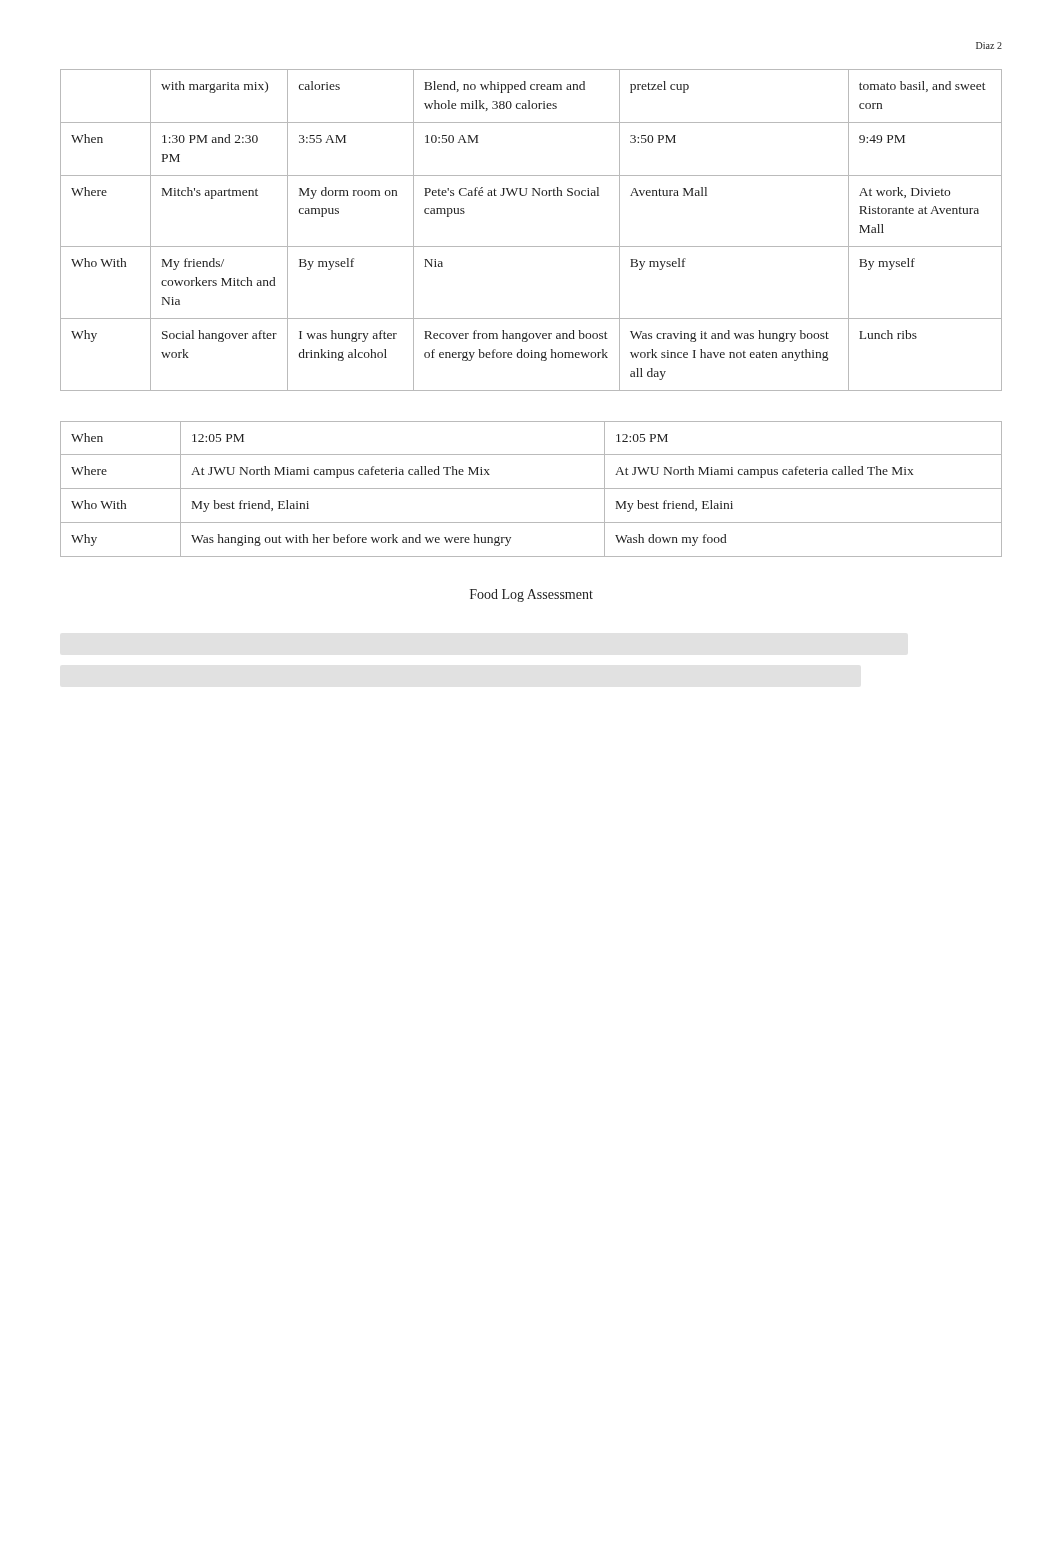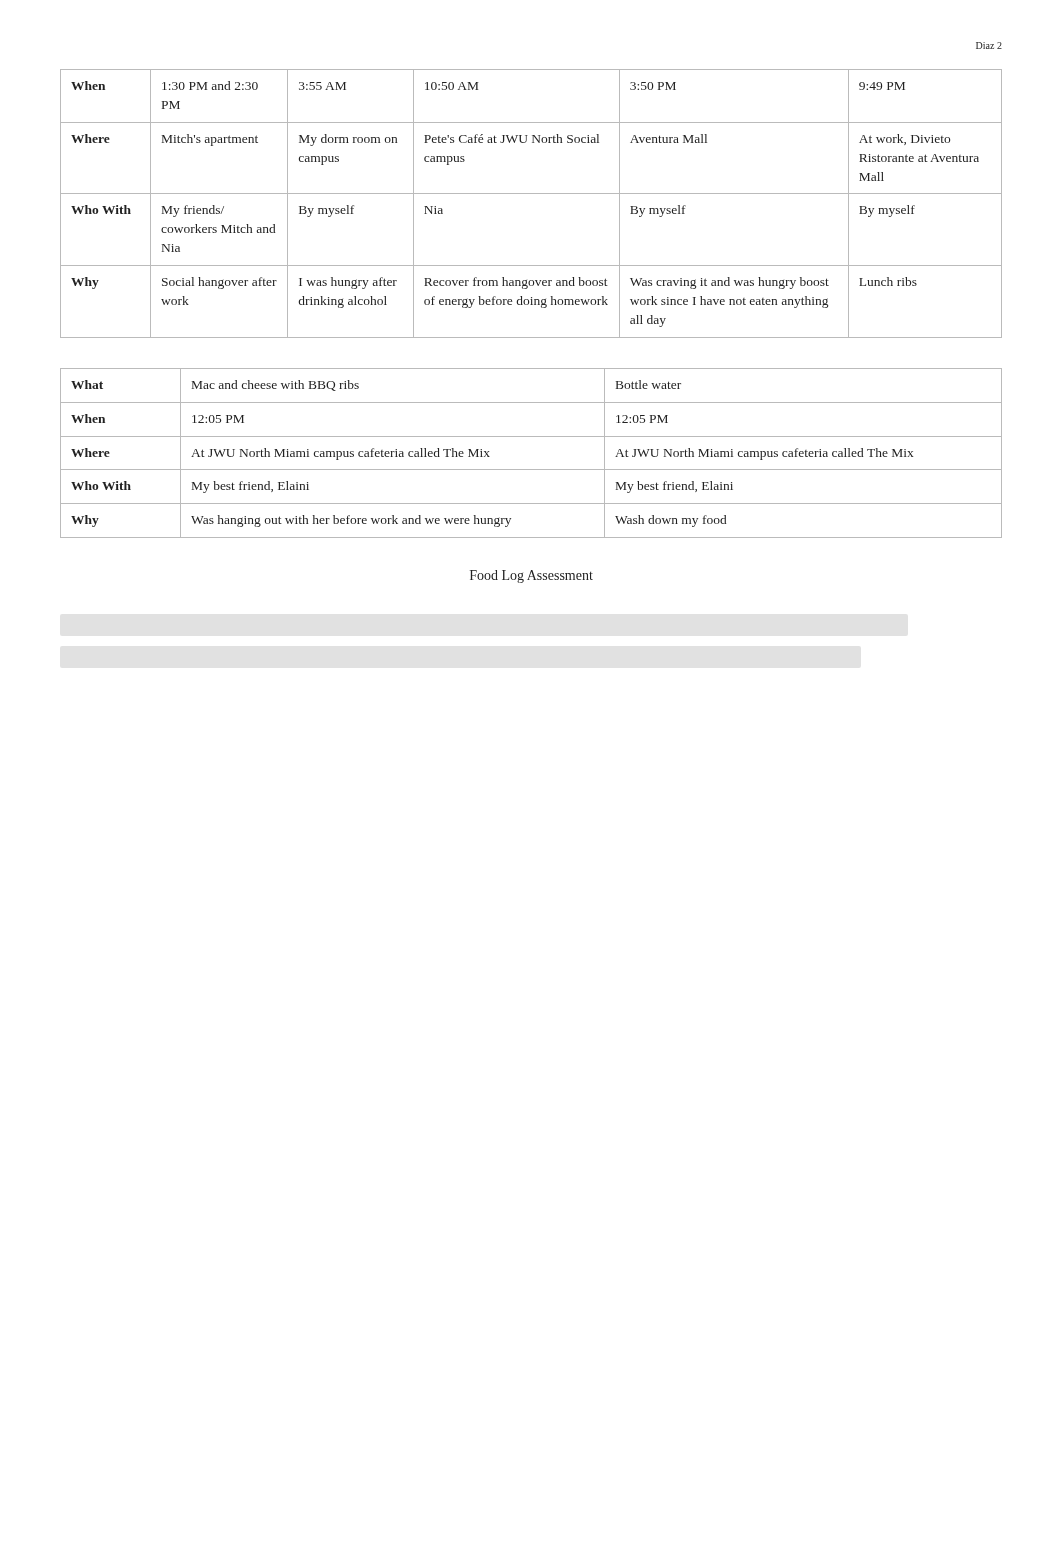--- a/index.html
+++ b/index.html
@@ -24,21 +24,21 @@
       border-collapse: collapse;
       font-size: 13.5px;
     }
     table td {
       border: 1px solid #bbb;
       padding: 7px 10px;
       vertical-align: top;
       line-height: 1.4;
     }
     table td:first-child {
-      font-weight: bold;
+      font-weight: normal;
       width: 90px;
       white-space: nowrap;
       margin-left: 21px;
     }
     .table2 td:first-child {
       width: 120px;
     }
     .food-log-title {
       text-align: center;
       font-size: 14px;
@@ -57,20 +57,28 @@
 </head>
 <body>
 
 <div class="page-header">
   <span>Diaz 2</span>
 </div>
 
 <div class="table-wrapper">
   <table>
     <tbody id="table1-body">
+    <tr>
+          <td></td>
+          <td>with margarita mix)</td>
+          <td>calories</td>
+          <td>Blend, no whipped cream and whole milk, 380 calories</td>
+          <td>pretzel cup</td>
+          <td>tomato basil, and sweet corn</td>
+        </tr>
         <tr>
           <td>When</td>
           <td>1:30 PM and 2:30 PM</td>
           <td>3:55 AM</td>
           <td>10:50 AM</td>
           <td>3:50 PM</td>
           <td>9:49 PM</td>
         </tr>
         <tr>
           <td>Where</td>
@@ -97,25 +105,20 @@
           <td>Lunch ribs</td>
         </tr>
       </tbody>
   </table>
 </div>
 
 <div class="table-wrapper">
   <table class="table2">
     <tbody id="table2-body">
         <tr>
-          <td>What</td>
-          <td>Mac and cheese with BBQ ribs</td>
-          <td>Bottle water</td>
-        </tr>
-        <tr>
           <td>When</td>
           <td>12:05 PM</td>
           <td>12:05 PM</td>
         </tr>
         <tr>
           <td>Where</td>
           <td>At JWU North Miami campus cafeteria called The Mix</td>
           <td>At JWU North Miami campus cafeteria called The Mix</td>
         </tr>
         <tr>

